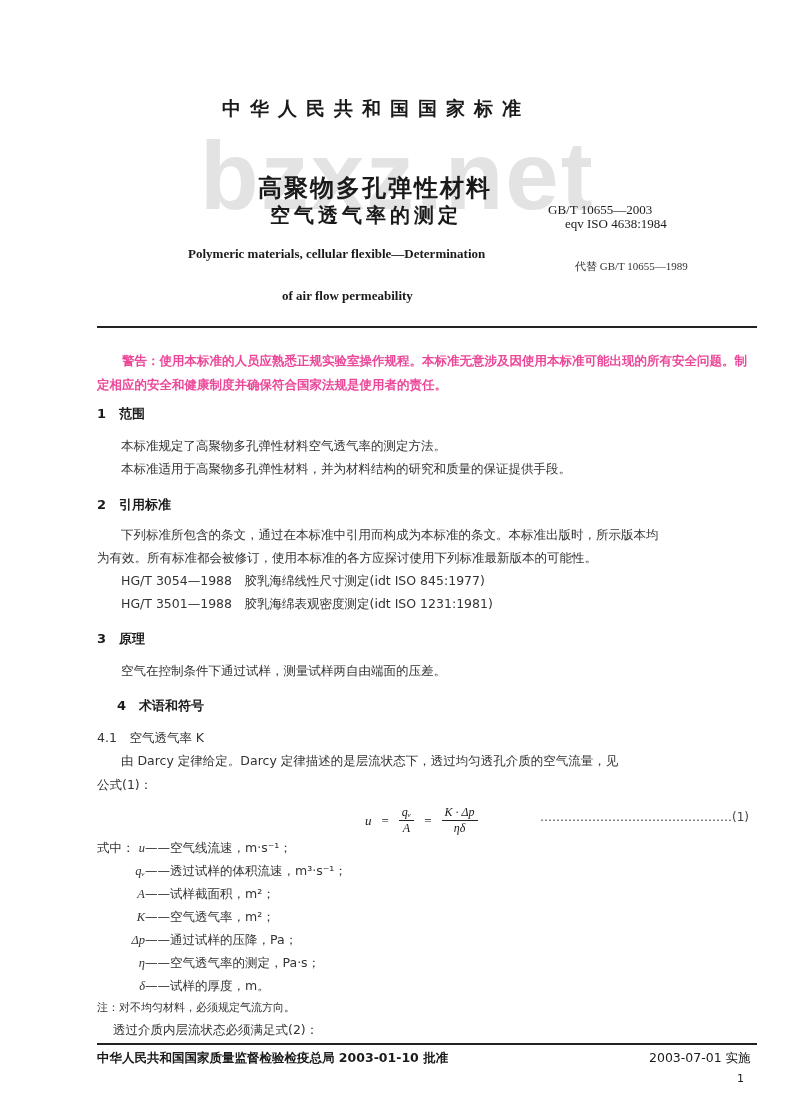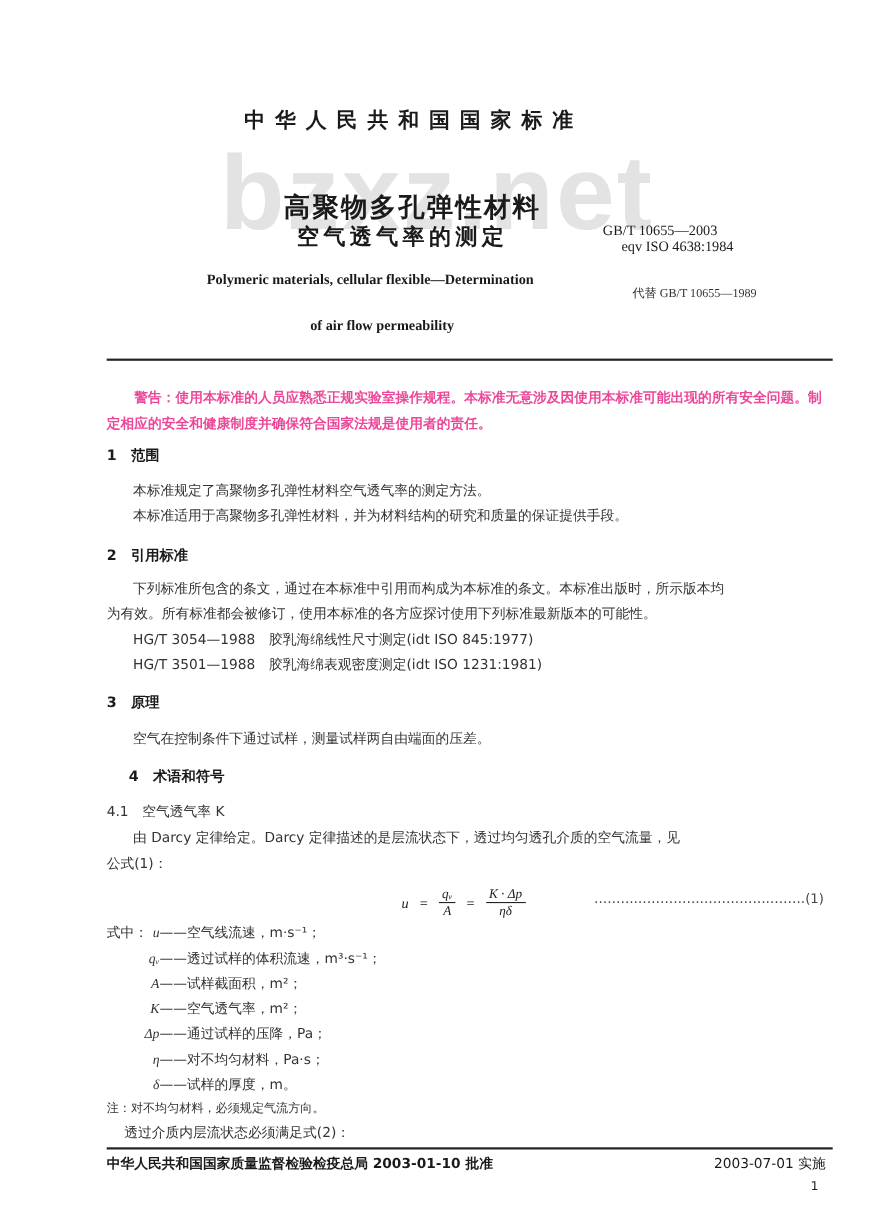--- a/index.html
+++ b/index.html
@@ -88,21 +88,21 @@
 <div class="abs eqno">
   <span>…………………………………………</span><span>(1)</span>
 </div>
 
 <div class="abs p" style="left:97px;top:840px;">式中：</div>
 <div class="abs p" style="left:113px;top:840px;"><span class="sym">u</span><span>——空气线流速，m·s⁻¹；</span></div>
 <div class="abs p" style="left:113px;top:863px;"><span class="sym">qᵥ</span><span>——透过试样的体积流速，m³·s⁻¹；</span></div>
 <div class="abs p" style="left:113px;top:886px;"><span class="sym">A</span><span>——试样截面积，m²；</span></div>
 <div class="abs p" style="left:113px;top:909px;"><span class="sym">K</span><span>——空气透气率，m²；</span></div>
 <div class="abs p" style="left:113px;top:932px;"><span class="sym">Δp</span><span>——通过试样的压降，Pa；</span></div>
-<div class="abs p" style="left:113px;top:955px;"><span class="sym">η</span><span>——对不均匀材料，Pa·s；</span></div>
+<div class="abs p" style="left:113px;top:955px;"><span class="sym">η</span><span>——空气透气率的测定，Pa·s；</span></div>
 <div class="abs p" style="left:113px;top:978px;"><span class="sym">δ</span><span>——试样的厚度，m。</span></div>
 
 <div class="abs p" style="left:97px;top:1000px;font-size:11px;">注：对不均匀材料，必须规定气流方向。</div>
 <div class="abs p" style="left:113px;top:1022px;">透过介质内层流状态必须满足式(2)：</div>
 
 <div class="abs rule-bottom"></div>
 
 <div class="abs footer-left">中华人民共和国国家质量监督检验检疫总局 2003-01-10 批准</div>
 <div class="abs footer-right">2003-07-01 实施</div>
 <div class="abs pageno">1</div>

